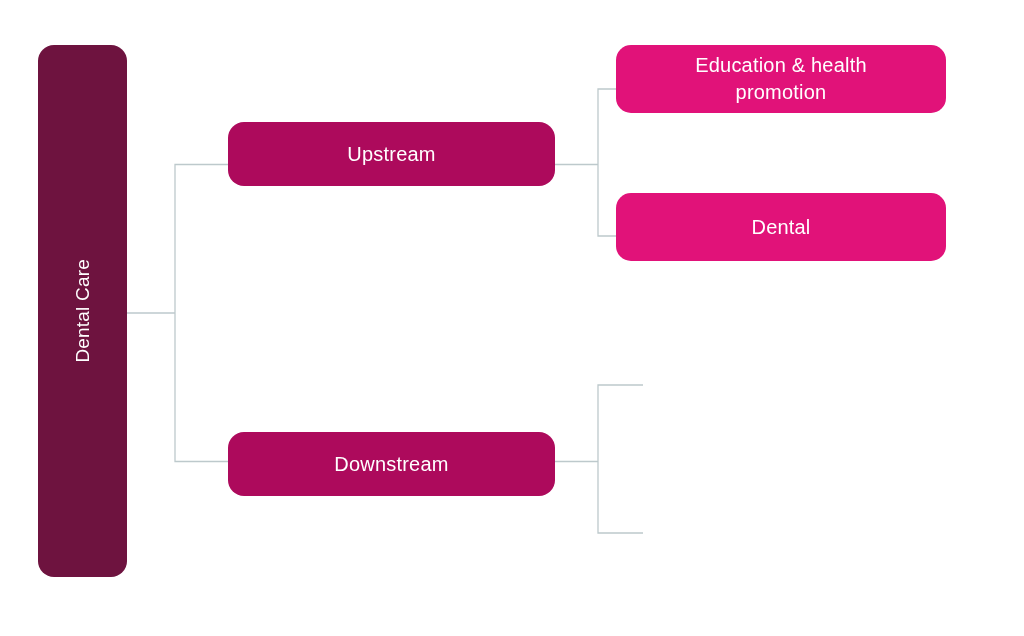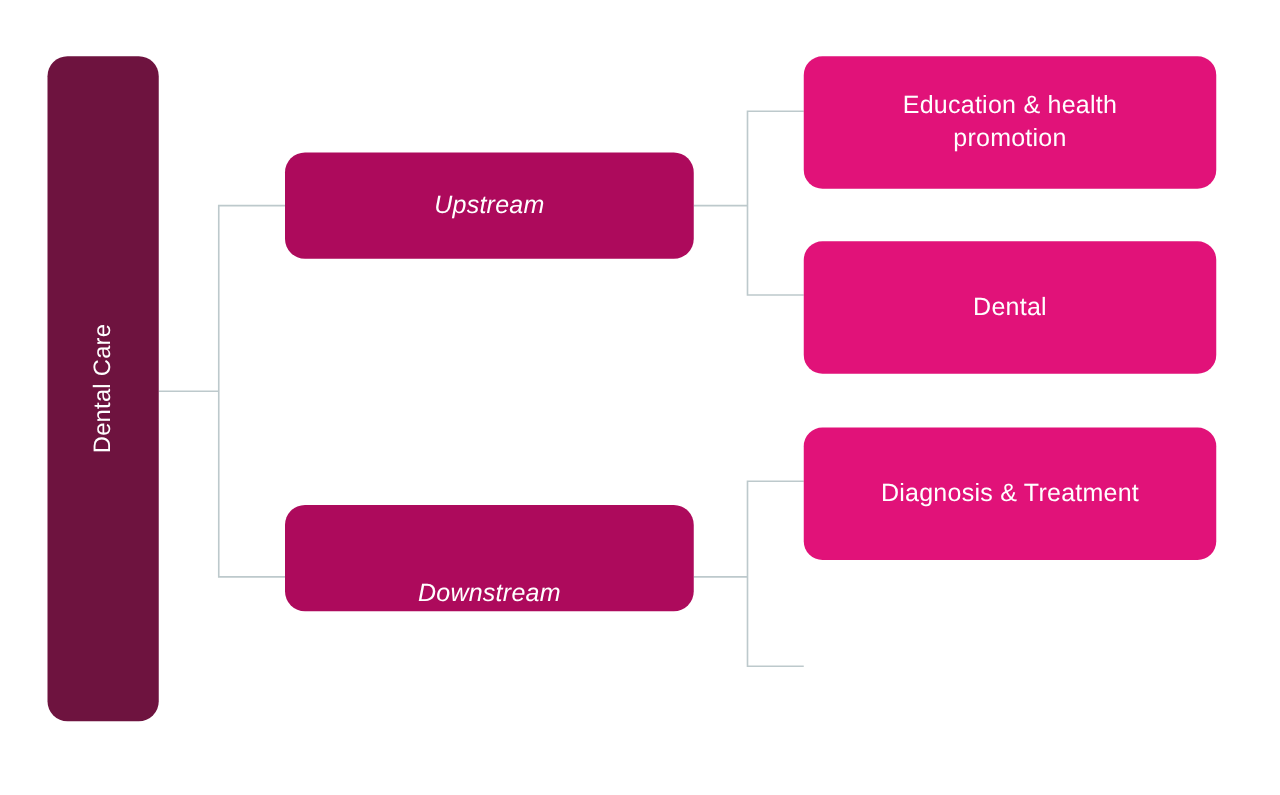--- a/index.html
+++ b/index.html
@@ -50,30 +50,29 @@
     background: var(--root-fill);
     border-radius: 16px;
   }
   .node-root .vertical-label {
     transform: rotate(-90deg);
     white-space: nowrap;
     font-size: 19px;
   }
   .node-branch {
     left: 228px;
-    width: 327px; height: 85px;
+    width: 327px; height: 64px;
     background: var(--branch-fill);
     border-radius: 16px;
-    font-style: italic;
   }
   .node-branch.upstream   { top: 122px; }
-  .node-branch.downstream { top: 404px; align-items: flex-end; }
+  .node-branch.downstream { top: 432px; }
   .node-leaf {
-    left: 643px;
-    width: 330px; height: 106px;
+    left: 616px;
+    width: 330px; height: 68px;
     background: var(--leaf-fill);
     border-radius: 15px;
   }
   .node-leaf .leaf-label { white-space: pre-line; }
   .node-leaf.leaf-1 { top: 45px;  }
   .node-leaf.leaf-2 { top: 193px; }
   .node-leaf.leaf-3 { top: 342px; }
   .node-leaf.leaf-4 { top: 490px; }
 </style>
 </head>
@@ -104,18 +103,15 @@
 
   <div class="node node-leaf leaf-1">
     <span class="leaf-label">Education &amp; health
 promotion</span>
   </div>
 
   <div class="node node-leaf leaf-2">
     <span class="leaf-label">Dental</span>
   </div>
 
-  <div class="node node-leaf leaf-3">
-    <span class="leaf-label">Diagnosis &amp; Treatment</span>
-  </div>
 
 
 </div>
 
 </body></html>

